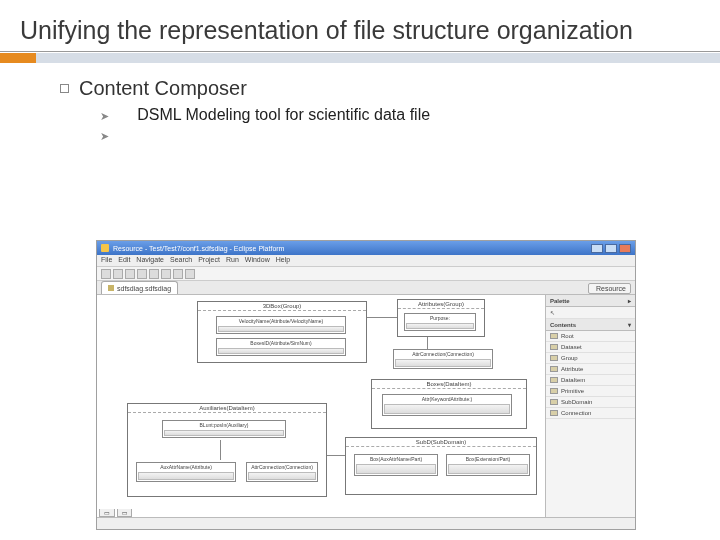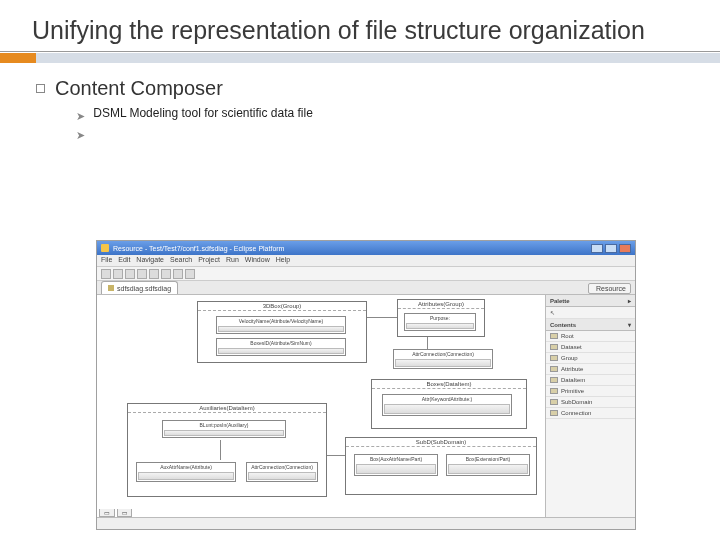--- a/index.html
+++ b/index.html
@@ -1,37 +1,37 @@
 <!DOCTYPE html>
 <html><head>
 <meta charset="utf-8">
 <style>
   * { box-sizing: border-box; margin: 0; padding: 0; }
   body {
     width: 720px; height: 540px;
     font-family: Arial, Helvetica, sans-serif;
     background: #fff; color: #333; position: relative; overflow: hidden;
   }
-  .title-area { padding: 16px 36px 4px 32px; }
+  .title-area { padding: 16px 36px 4px 20px; }
   .title { font-size: 25px; font-weight: 400; color: #3a3a3a; line-height: 1.15; }
   .underline-wrap { margin-top: 2px; }
   .thin-line { height: 1px; background: #999; width: 100%; }
   .bar-row { display: flex; width: 100%; margin-top: 1px; }
   .bar-orange { width: 36px; height: 10px; background: #e68a1f; }
   .bar-gray { flex: 1; height: 10px; background: #d6dde6; }
-  .content { padding: 14px 40px 0 36px; }
+  .content { padding: 14px 40px 0 60px; }
   .row { display: flex; align-items: flex-start; margin-bottom: 6px; }
   .square-bullet {
     width: 9px; height: 9px; border: 1px solid #888; margin-right: 10px; margin-top: 7px; flex: 0 0 auto;
   }
   .h2 { font-size: 20px; color: #333; }
   .sub { margin-left: 40px; margin-top: 6px; }
   .sub .row { margin-bottom: 2px; }
   .chev { color: #888; font-size: 11px; margin-right: 8px; margin-top: 4px; flex: 0 0 auto; }
-  .body-text { font-size: 12px; color: #222; }
+  .body-text { font-size: 16px; color: #222; margin-left: 20px; }
   .screenshot {
     position: absolute; left: 96px; top: 240px; width: 540px; height: 290px;
     border: 1px solid #a0a0a0; background: #fff; font-size: 7px; color: #444;
   }
   .titlebar {
     height: 14px; background: linear-gradient(#6a9ee8,#3d74c8);
     display: flex; align-items: center; padding: 0 4px; color: #fff; font-size: 7px;
   }
   .titlebar .tb-icon { width: 8px; height: 8px; background: #f5c54a; border-radius: 1px; margin-right: 4px; }
   .winbtns { margin-left: auto; display: flex; gap: 2px; }

